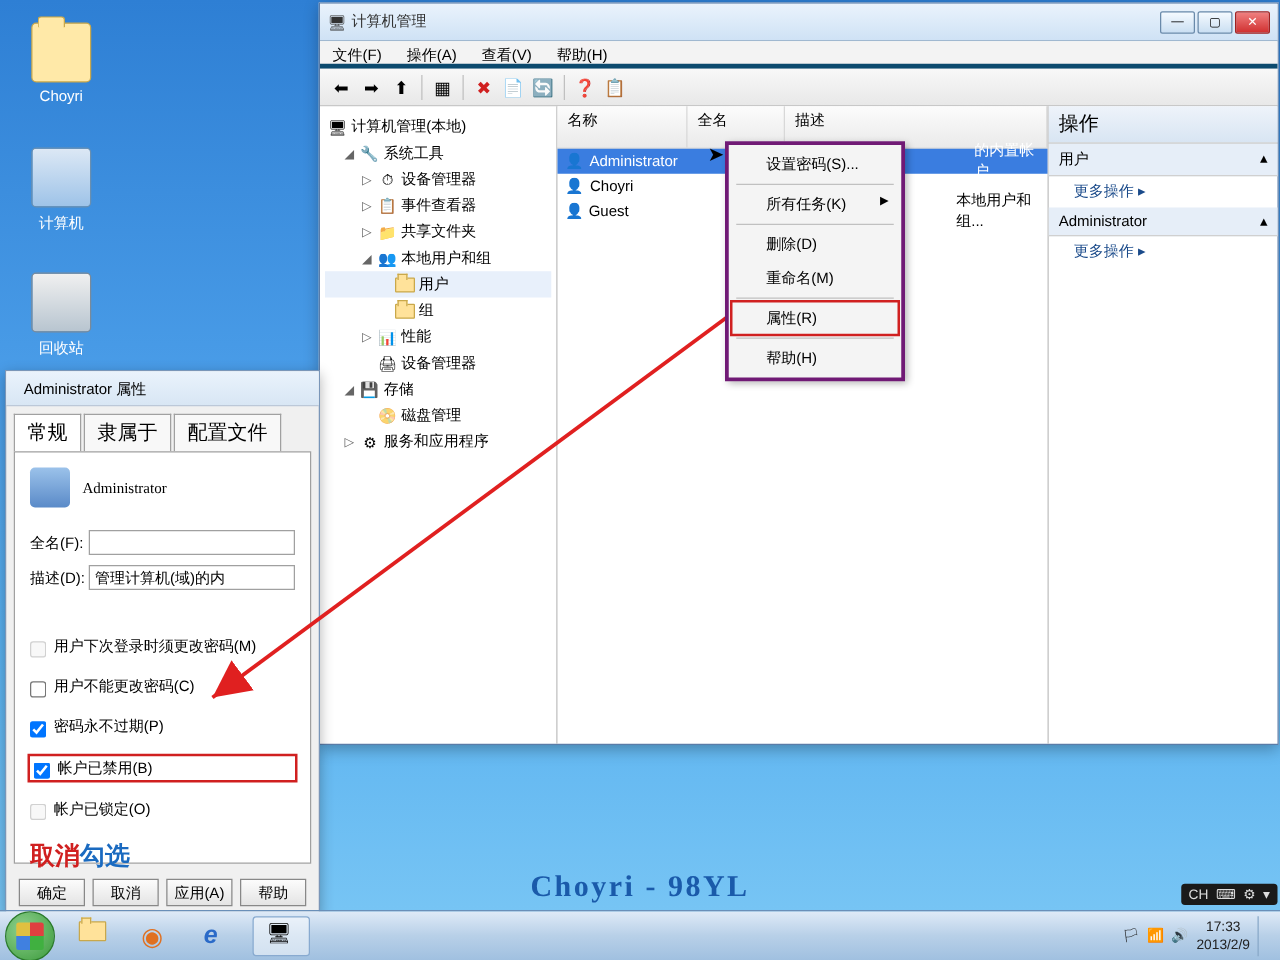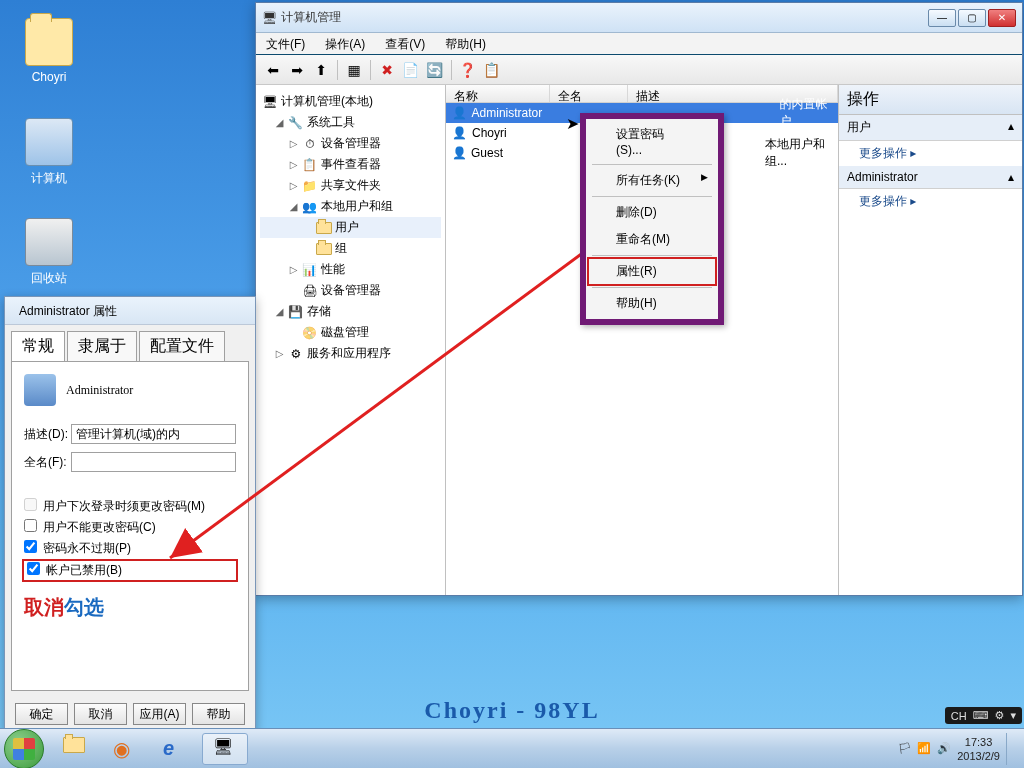--- a/index.html
+++ b/index.html
@@ -8,62 +8,62 @@
 .desktop-icon .ico { width: 48px; height: 48px; margin: 0 auto 4px; background: #ffe9a8; border: 1px solid #c9a84a; border-radius: 4px; position: relative; }
 .desktop-icon .ico.folder::before { content: ""; position: absolute; top: -6px; left: 4px; width: 20px; height: 8px; background: #ffe9a8; border: 1px solid #c9a84a; border-bottom: none; border-radius: 3px 3px 0 0; }
 .desktop-icon .ico.computer { background: linear-gradient(#dce8f5,#9ec3e8); border-color:#6a8fb0; }
 .desktop-icon .ico.recycle { background: linear-gradient(#f0f0f0,#b8c5d0); border-color:#7a8a9a; }
 .window { position: absolute; background: #fff; border: 1px solid #5a7ca8; box-shadow: 0 3px 12px rgba(0,0,0,0.3); }
 .titlebar { height: 30px; background: linear-gradient(#eaf3fc,#cfe2f5); display: flex; align-items: center; padding: 0 6px; border-bottom: 1px solid #a0b8d0; }
 .titlebar .title { flex: 1; font-size: 12px; color: #333; display: flex; align-items: center; gap: 4px; }
 .titlebar .win-btns { display: flex; gap: 2px; }
 .titlebar .win-btn { width: 28px; height: 18px; border: 1px solid #6a8aaa; background: linear-gradient(#f5faff,#cadff2); font-size: 10px; display: flex; align-items: center; justify-content: center; cursor: pointer; border-radius: 2px; }
 .titlebar .win-btn.close { background: linear-gradient(#f08080,#d03030); color: #fff; border-color:#a02020; }
-.menubar { height: 22px; background: #f3f3f3; border-bottom: 1px solid #0c4a6e; display: flex; font-size: 12px; }
+.menubar { height: 22px; background: #f3f3f3; border-bottom: 4px solid #0c4a6e; display: flex; font-size: 12px; }
 .menubar .mi { padding: 3px 10px; cursor: pointer; }
 .toolbar { height: 30px; background: linear-gradient(#f8f8f8,#e8e8e8); border-bottom: 1px solid #c8c8c8; display: flex; align-items: center; padding: 0 6px; gap: 2px; }
 .toolbar .tb { width: 22px; height: 22px; border: 1px solid transparent; display: flex; align-items: center; justify-content: center; cursor: pointer; font-size: 14px; }
 .toolbar .sep { width:1px; height:20px; background:#c0c0c0; margin:0 3px; }
 .mgmt-body { display: flex; height: calc(100% - 82px); }
 .tree { width: 190px; border-right: 1px solid #c0c0c0; padding: 6px 4px; font-size: 12px; overflow: hidden; }
 .tree .tn { display: flex; align-items: center; gap: 3px; padding: 2px 2px; white-space: nowrap; cursor: pointer; }
 .tree .tn .exp { width: 11px; text-align:center; color:#666; font-size:10px; }
 .tree .tn .ic { width:16px; height:16px; display:inline-flex; align-items:center; justify-content:center; font-size:12px; }
 .tree .ind1 { padding-left: 14px; }
 .tree .ind2 { padding-left: 28px; }
 .tree .ind3 { padding-left: 42px; }
 .list { flex: 1; display: flex; flex-direction: column; }
-.list-head { height: 18px; background: linear-gradient(#fcfcfc,#eaeaea); border-bottom: 1px solid #d0d0d0; display: flex; font-size: 12px; }
+.list-head { height: 34px; background: linear-gradient(#fcfcfc,#eaeaea); border-bottom: 1px solid #d0d0d0; display: flex; font-size: 12px; }
 .list-head .col { padding: 3px 8px; border-right: 1px solid #d8d8d8; }
 .list-rows { flex:1; font-size:12px; position:relative; }
 .list-row { display:flex; align-items:center; height:20px; padding-left:6px; gap:4px; cursor:pointer; }
 .list-row.selected { background:#3a7de0; color:#fff; }
 .list-row .uic { width:16px; height:16px; display:inline-flex; align-items:center; justify-content:center; }
 .actions { width: 184px; border-left: 1px solid #c0c0c0; display:flex; flex-direction:column; }
 .actions .sect-head { background: linear-gradient(#eef3fa,#d8e5f3); padding:4px 8px; font-size:16px; border-bottom:1px solid #c0c0c0; }
 .actions .sect-sub { background:#e6eef8; padding:4px 8px; font-size:12px; border-bottom:1px solid #d0d0d0; }
 .actions .sect-item { padding:4px 20px; font-size:12px; cursor:pointer; color:#1a4a8a; }
-.context-menu { position:absolute; background:#f4f4f4; border:6px solid #701a75; box-shadow:2px 2px 6px rgba(0,0,0,0.3); font-size:12px; padding:2px; z-index:50; }
+.context-menu { position:absolute; background:#f4f4f4; border:3px solid #701a75; box-shadow:2px 2px 6px rgba(0,0,0,0.3); font-size:12px; padding:2px; z-index:50; }
 .context-menu .cmi { padding:5px 28px 5px 28px; cursor:pointer; position:relative; }
 .context-menu .cmi.arrow::after { content:"▶"; position:absolute; right:8px; font-size:9px; }
 .context-menu hr { border:none; border-top:1px solid #c0c0c0; margin:2px 4px; }
 .context-menu .cmi.hl { outline:2px solid #d02020; outline-offset:-1px; }
 
 .dlg { position:absolute; background:#f0f0f0; border:1px solid #7a96b8; box-shadow:0 3px 10px rgba(0,0,0,0.3); }
 .dlg .dlg-title { height:28px; background:linear-gradient(#eaf3fc,#d8e6f4); padding:6px 14px; font-size:12px; border-bottom:1px solid #bcc8d8; }
 .tabs { display:flex; padding:6px 6px 0 6px; font-size:16px; }
 .tabs .tab { padding:4px 10px; border:1px solid #a0a0a0; border-bottom:none; background:#f8f8f8; margin-right:2px; cursor:pointer; }
 .tabs .tab.active { background:#fff; }
 .tab-body { background:#fff; margin:0 6px 6px 6px; border:1px solid #a0a0a0; padding:12px; font-size:12px; height:330px; position:relative; }
 .tab-body .hdr { display:flex; align-items:center; gap:10px; margin-bottom:18px; }
 .tab-body .hdr .uico { width:32px; height:32px; background:linear-gradient(#9bc2ea,#5a8ac8); border-radius:4px; }
 .form-row { display:flex; align-items:center; margin-bottom:8px; }
 .form-row label { width:90px; }
 .form-row input[type=text] { flex:1; border:1px solid #a0a0a0; height:20px; padding:0 4px; font-size:12px; }
-.chk { display:flex; align-items:flex-start; gap:6px; margin:4px 0; }
+.chk { display:flex; align-items:flex-end; gap:6px; margin:15px 0; }
 .chk input { width:13px; height:13px; }
 .chk.hl { outline:2px solid #d02020; padding:1px 3px; }
 .cancel-text { color:#d02020; font-weight:bold; font-size:20px; margin-top:14px; }
 .cancel-text .blue { color:#1a6ac0; }
 .dlg-btns { display:flex; justify-content:center; gap:6px; padding:6px 10px; }
 .dlg-btns button { width:74px; height:22px; font-size:12px; border:1px solid #888; background:linear-gradient(#fcfcfc,#e4e4e4); cursor:pointer; }
 
 .taskbar { position:absolute; left:0; right:0; bottom:0; height:40px; background:linear-gradient(#dfeaf7,#b8d0e8 50%,#a0c0e0); display:flex; align-items:center; padding:0 4px; border-top:1px solid #6a8fb8; }
 .start { width:40px; height:40px; border-radius:50%; background:radial-gradient(circle at 35% 35%,#8ed08e,#3a9a3a);border:1px solid #2a7a2a; display:flex; align-items:center; justify-content:center; cursor:pointer; margin-right:6px; }
 .start .orb { width:22px; height:22px; background:conic-gradient(#e04040 0 90deg,#40b040 90deg 180deg,#4080e0 180deg 270deg,#e0c040 270deg); border-radius:2px; }
@@ -272,43 +272,47 @@
     <div class="tab active">常规</div>
     <div class="tab">隶属于</div>
     <div class="tab">配置文件</div>
   </div>
   <div class="tab-body">
     <div class="hdr">
       <div class="uico"></div>
       <span style="font-family:SimSun">Administrator</span>
     </div>
     <div class="form-row">
+      <label>全名(F):</label>
+      <input type="text" style="">
+    </div>
+    <div class="form-row">
       <label>描述(D):</label>
       <input type="text" value="管理计算机(域)的内" style="">
-    </div>
-    <div class="form-row">
-      <label>全名(F):</label>
-      <input type="text" style="">
     </div>
     <div style="height:14px"></div>
     <div class="chk">
         <input type="checkbox" disabled="" style="">
         <span>用户下次登录时须更改密码(M)</span>
       </div>
     <div class="chk">
         <input type="checkbox" style="">
         <span>用户不能更改密码(C)</span>
       </div>
     <div class="chk">
         <input type="checkbox" checked="" style="">
         <span>密码永不过期(P)</span>
       </div>
     <div class="chk hl">
         <input type="checkbox" checked="" style="">
         <span>帐户已禁用(B)</span>
+      </div>
+    <div class="chk">
+        <input type="checkbox" disabled="" style="">
+        <span>帐户已锁定(O)</span>
       </div>
     <div class="cancel-text">
       <span>取消</span><span class="blue">勾选</span>
     </div>
   </div>
   <div class="dlg-btns">
     <button>确定</button>
     <button>取消</button>
     <button>应用(A)</button>
     <button>帮助</button>

